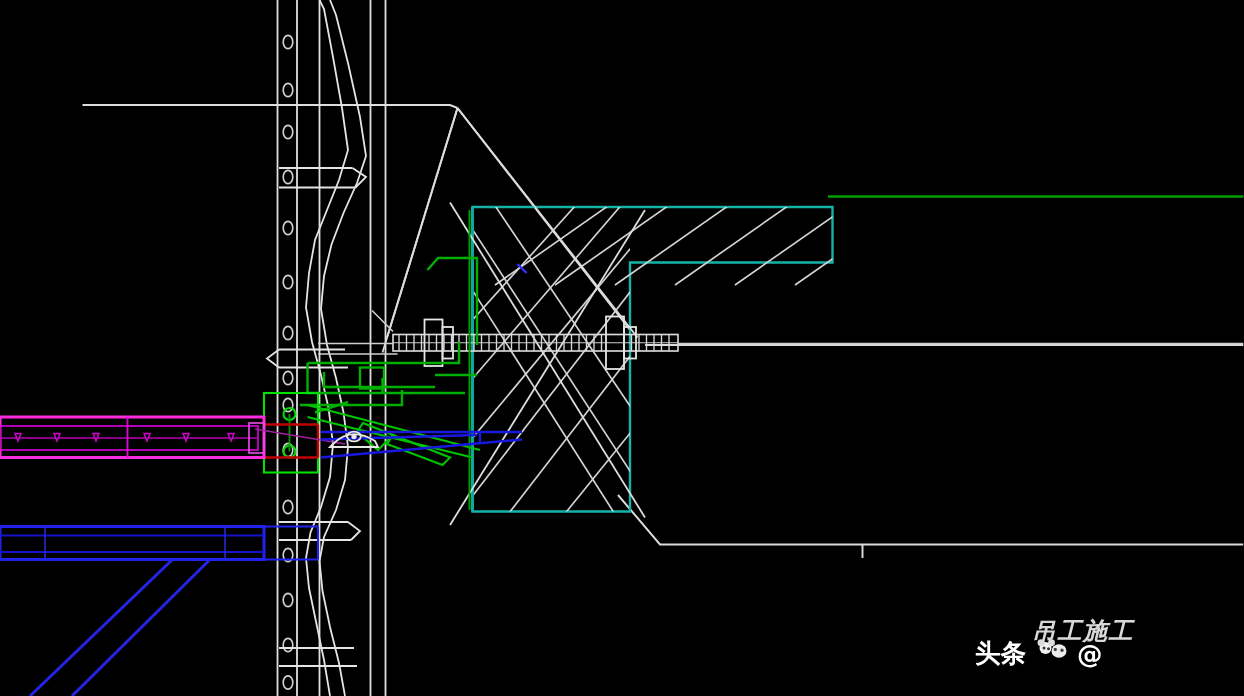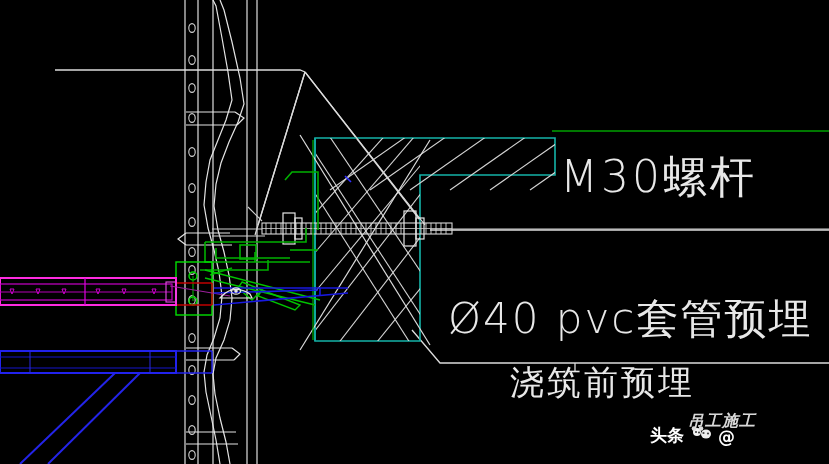--- a/index.html
+++ b/index.html
@@ -250,23 +250,20 @@
       <circle cx="236" cy="291" r="1.2" fill="#e8e8e8"></circle>
     </g>
 
     <g stroke="#d0d0d0" stroke-width="1.1" fill="none">
       <line x1="212" y1="229" x2="262" y2="229"></line>
       <line x1="212" y1="236" x2="265" y2="236"></line>
       <line x1="248" y1="207" x2="262" y2="221"></line>
     </g>
   </svg>
 
-  <div class="lbl" id="lbl-m30">M30螺杆</div>
-  <div class="lbl" id="lbl-pvc">Ø40 pvc套管预埋</div>
-  <div class="lbl" id="lbl-precast">浇筑前预埋</div>
 
   <div id="wm-sub">吊工施工</div>
 
   <div id="watermark">
     <span>头条</span>
     <span class="wm-avatar">
       <svg viewBox="0 0 26 22" width="26" height="22">
         <ellipse cx="9" cy="7" rx="4" ry="4" fill="#f2f2f2"></ellipse>
         <ellipse cx="18" cy="9" rx="5" ry="4.5" fill="#ededed"></ellipse>
         <circle cx="6" cy="3.5" r="2.3" fill="#dcdcdc"></circle>

